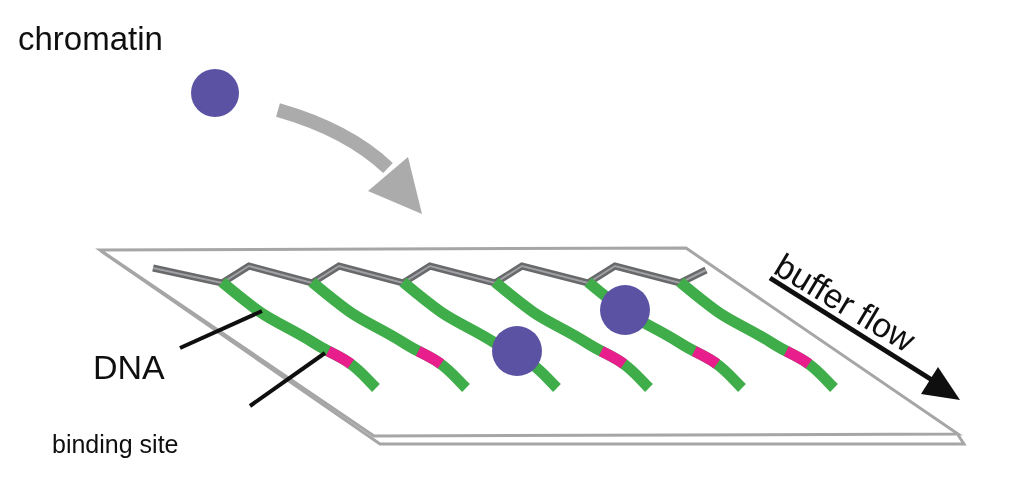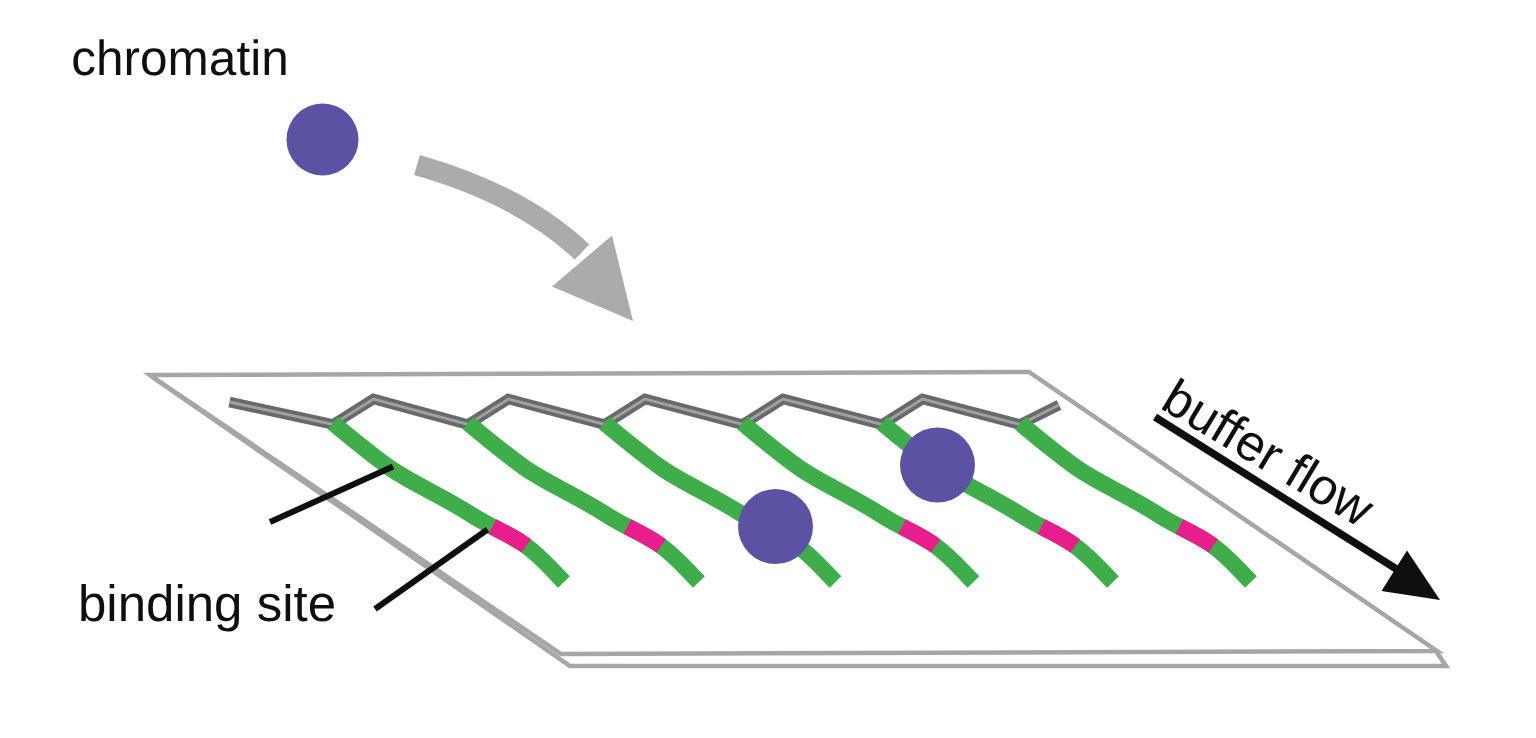--- a/index.html
+++ b/index.html
@@ -1,24 +1,24 @@
 <!DOCTYPE html>
 <html style="--green: #3fad49; --pink: #e81e8d; --purple: #5b52a3; --plate: #a6a6a6; --zigdark: #68696b; --ziglight: #a0a1a4; --arrowgray: #ababab;"><head>
 <meta charset="utf-8">
 <style>
   html,body{margin:0;padding:0;background:#ffffff;}
   body{width:1024px;height:492px;position:relative;overflow:hidden;
        font-family:"Liberation Sans", sans-serif;color:#0f0f0f;}
   .stage{position:absolute;left:0;top:0;width:1024px;height:492px;}
   svg{position:absolute;left:0;top:0;}
   .label{position:absolute;white-space:nowrap;color:#0f0f0f;}
-  .lbl-chromatin{left:18px;top:20px;width:204px;text-align:center;
+  .lbl-chromatin{left:18px;top:20px;width:204px;text-align:left;
                  font-size:33px;line-height:37px;}
   .lbl-dna{left:93px;top:348px;font-size:34px;}
-  .lbl-binding{left:52px;top:384px;font-size:34px;}
+  .lbl-binding{left:52px;top:430px;font-size:25px;}
   .lbl-buffer{left:788px;top:246px;font-size:34px;
               transform:rotate(31deg);transform-origin:0 0;}
   
   .plate{fill:#ffffff;stroke:var(--plate,#a6a6a6);stroke-width:3;}
   .plate-edge{fill:none;stroke:var(--plate,#a6a6a6);stroke-width:3;}
   .zig-dark{fill:none;stroke:var(--zigdark,#68696b);stroke-width:7;stroke-linejoin:miter;}
   .zig-light{fill:none;stroke:var(--ziglight,#a0a1a4);stroke-width:2;stroke-linejoin:miter;}
   .strand{fill:none;stroke:var(--green,#3fad49);stroke-width:11;stroke-linecap:butt;}
   .bindseg{fill:none;stroke:var(--pink,#e81e8d);stroke-width:11;
            stroke-dasharray:0 127 26 600;stroke-linecap:butt;}
@@ -66,15 +66,16 @@
     <line class="pointer" x1="180" y1="348" x2="262" y2="311"></line>
     <line class="pointer" x1="250" y1="406" x2="325" y2="353"></line>
 
     <line class="flow-line" x1="770" y1="278" x2="932" y2="380"></line>
     <polygon class="flow-head" points="960,400 921,394 938,367"></polygon>
   </svg>
 
   <div class="label lbl-chromatin">
     <span style="display:block">chromatin</span>
   </div>
+  <div class="label lbl-dna">DNA</div>
   <div class="label lbl-binding">binding site</div>
   <div class="label lbl-buffer">buffer flow</div>
 </div>
 
 </body></html>

